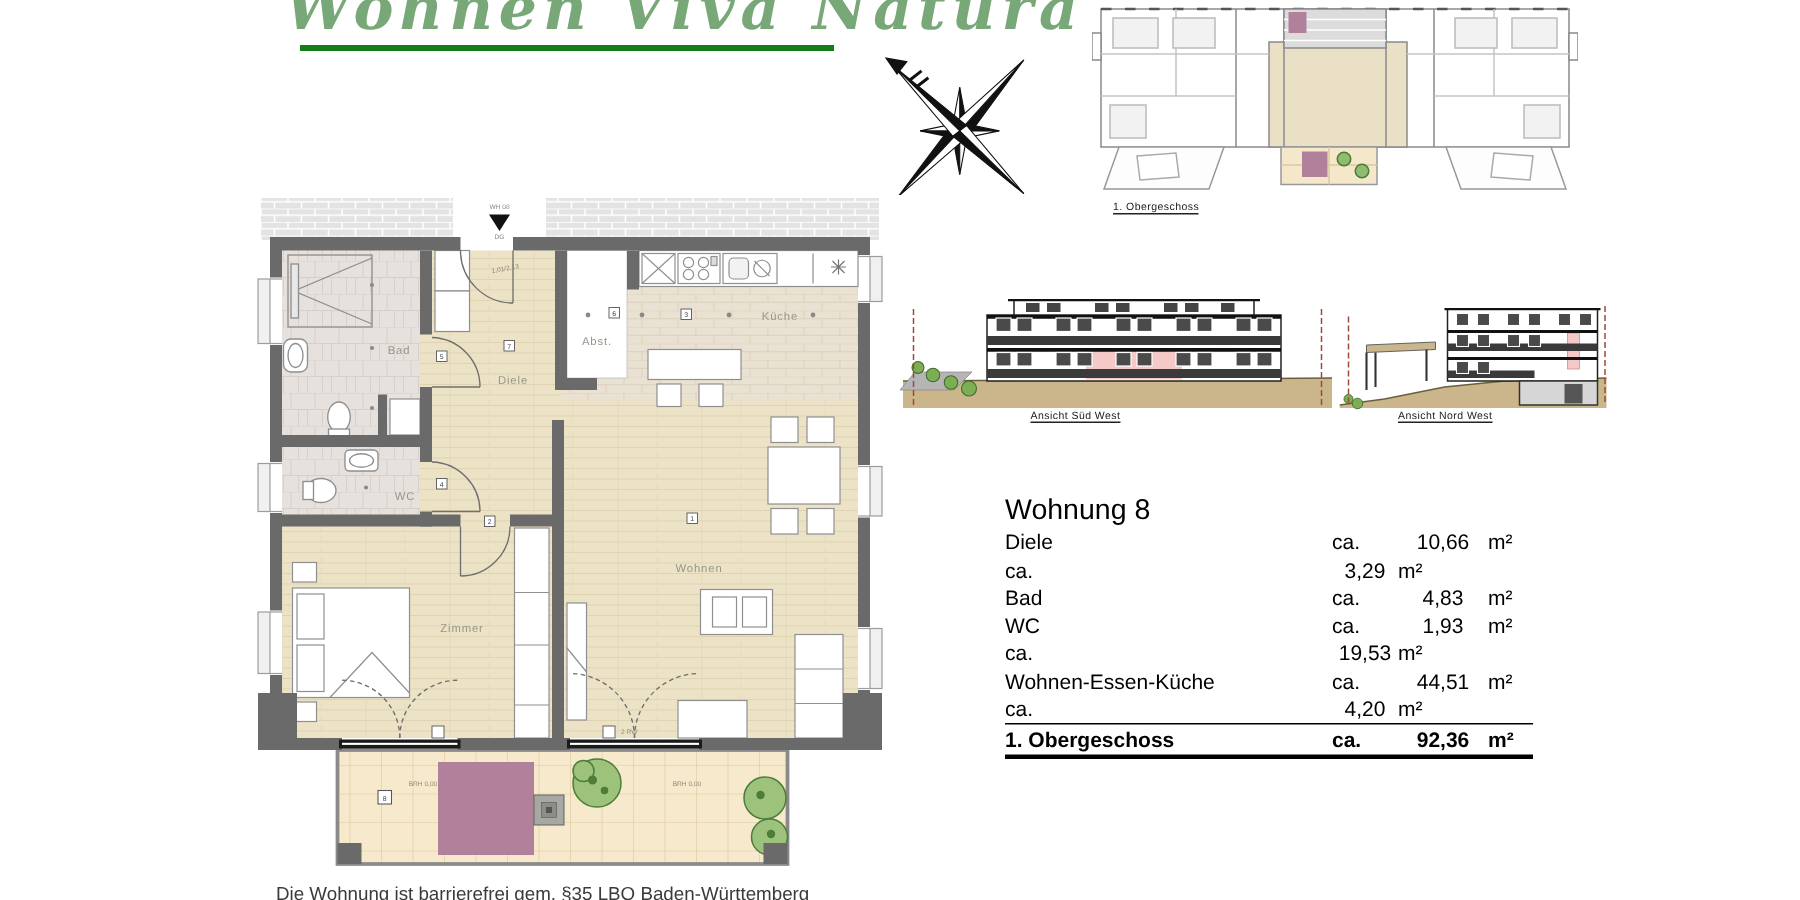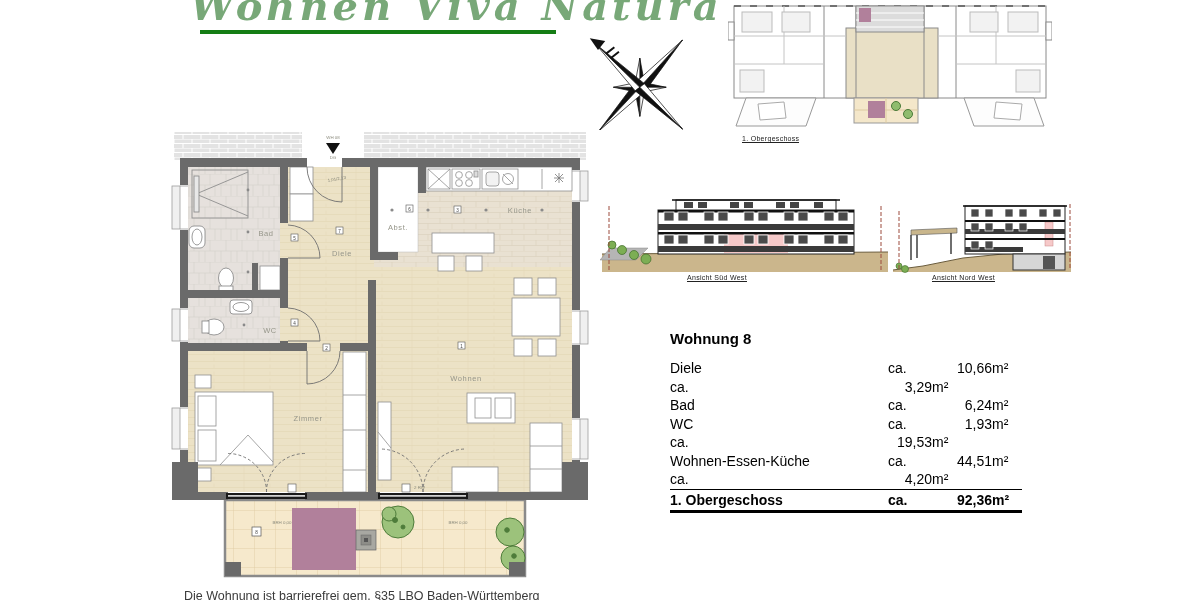--- a/index.html
+++ b/index.html
@@ -7,23 +7,23 @@
        font-family:"Liberation Sans",sans-serif;color:#000}
   .abs{position:absolute}
   
   #logo-text{left:190px;top:-18px;font-family:"DejaVu Serif",serif;font-style:italic;
              font-size:40px;letter-spacing:4px;color:#78a878;white-space:nowrap;font-weight:bold}
   #logo-bar{left:200px;top:30px;width:356px;height:4px;background:#157d15}
   
   .tinycap{font-size:7px;color:#222;border-bottom:1px solid #222;white-space:nowrap;letter-spacing:.3px}
   
   #area-table{left:670px;top:330px;width:352px}
-  #area-table .t-title{font-weight:bold;font-size:15px;margin-bottom:12px}
+  #area-table .t-title{font-weight:normal;font-size:19px;}
   .trow{display:grid;grid-template-columns:218px 44px 60px 28px;font-size:14px;line-height:18.5px}
-  .trow .v{text-align:right}
+  .trow .v{text-align:center}
   .trow .u{text-align:left}
   .trow.last{border-bottom:1.5px solid #000}
   .trow.total{font-weight:bold;border-bottom:3px solid #000;line-height:20px}
   #disclaimer{left:184px;top:589px;font-size:12.5px;color:#3a3a3a;white-space:nowrap}
   svg text{font-family:"Liberation Sans",sans-serif}
   .roomlbl{fill:#96968a;font-size:7.5px;letter-spacing:.6px}
   .mk{fill:#444;font-size:4.6px}
   .tiny{fill:#8a8a7c;font-size:4.4px}
 </style>
 </head>
@@ -497,21 +497,21 @@
     <span class="u">m²</span>
   </div>
   <div class="trow">
     <span>ca.</span>
     <span class="v">3,29</span>
     <span class="u">m²</span>
   </div>
   <div class="trow">
     <span>Bad</span>
     <span>ca.</span>
-    <span class="v">6,24</span>
+    <span class="v">4,83</span>
     <span class="u">m²</span>
   </div>
   <div class="trow">
     <span>WC</span>
     <span>ca.</span>
     <span class="v">1,93</span>
     <span class="u">m²</span>
   </div>
   <div class="trow">
     <span>ca.</span>

